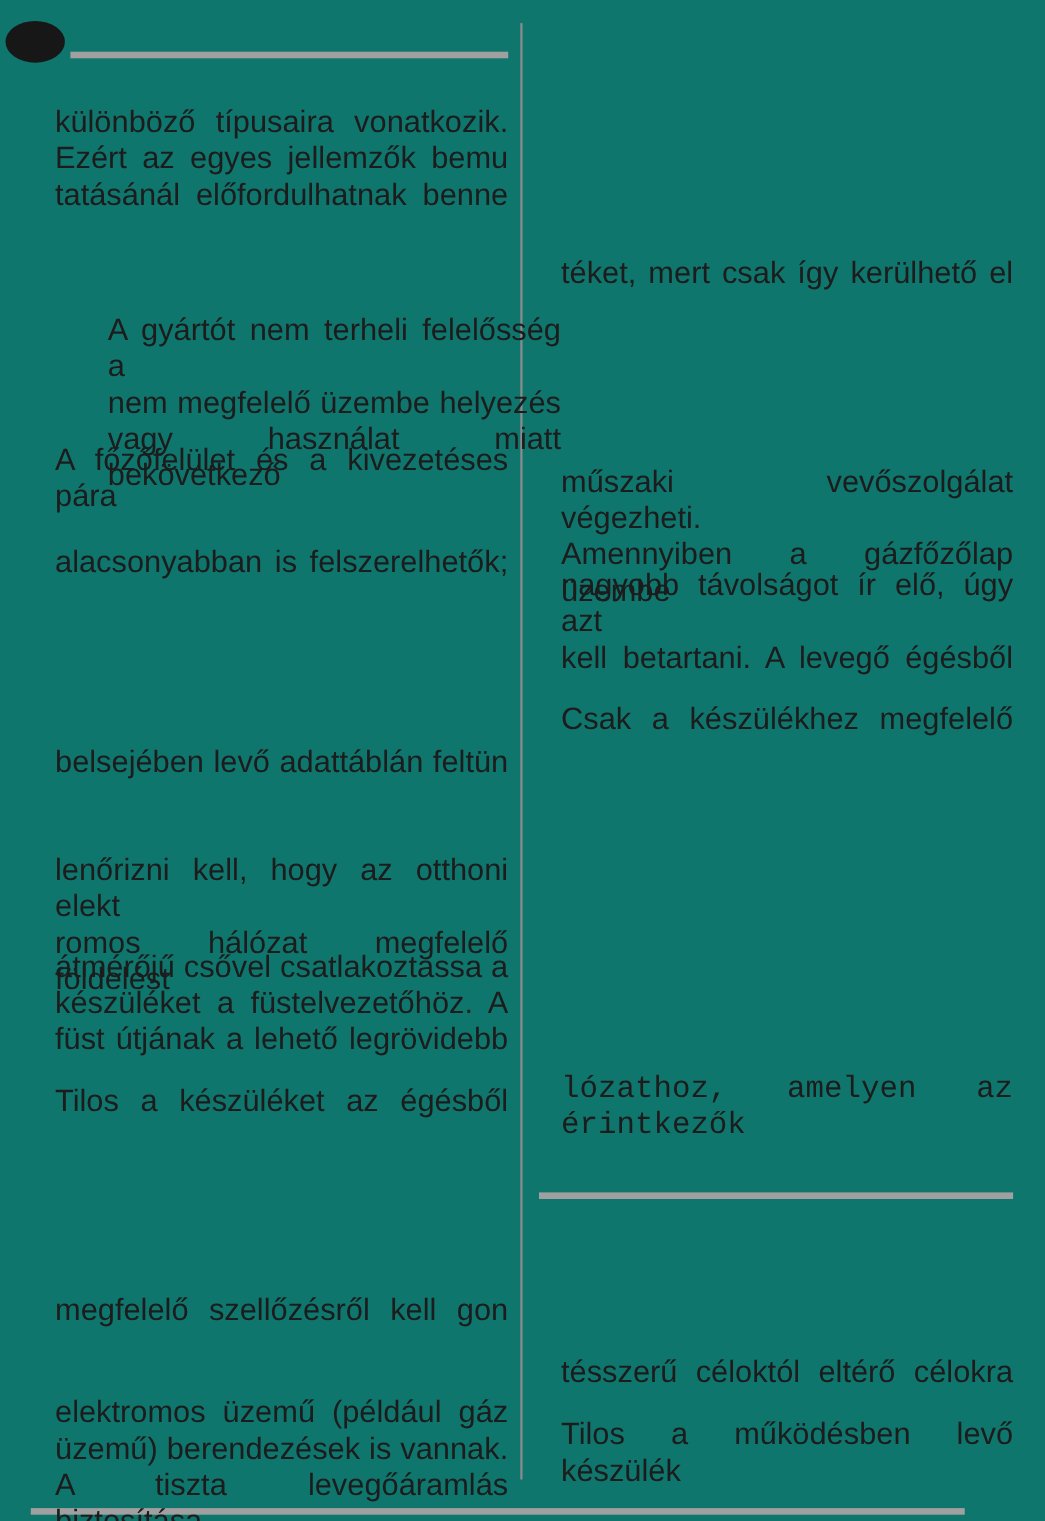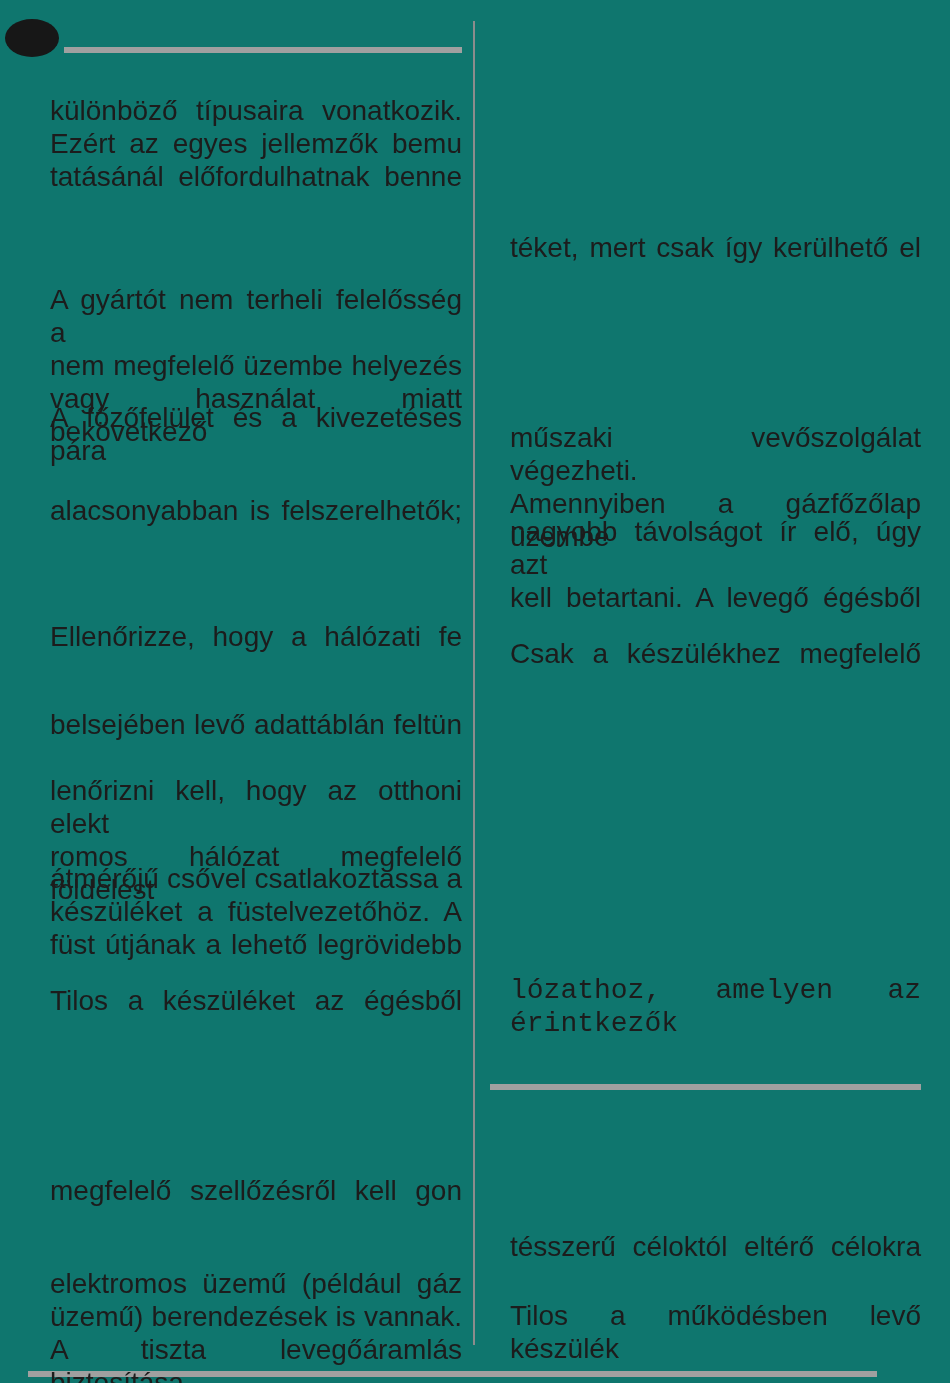--- a/index.html
+++ b/index.html
@@ -40,39 +40,36 @@
   <div class="vdivider" style="left:473px; top:21px; width:2px; height:1324px;"></div>
   <div class="rule" style="left:490px; top:1084px; width:431px; height:6px;"></div>
   <div class="rule" style="left:28px; top:1371px; width:849px; height:6px;"></div>
 
   <div class="para col-left" style="top:94px;">
     <div class="tl">különböző típusaira vonatkozik.</div>
     <div class="tl">Ezért az egyes jellemzők bemu</div>
     <div class="tl">tatásánál előfordulhatnak benne</div>
   </div>
 
-  <div class="para col-left" style="top:283px;">
+  <div class="para col-left" style="top:283px;margin-left:48px;">
     <div class="tl">A gyártót nem terheli felelősség a</div>
     <div class="tl">nem megfelelő üzembe helyezés</div>
     <div class="tl">vagy használat miatt bekövetkező</div>
   </div>
 
   <div class="para col-left" style="top:401px;">
     <div class="tl">A főzőfelület és a kivezetéses pára</div>
   </div>
 
   <div class="para col-left" style="top:494px;">
     <div class="tl">alacsonyabban is felszerelhetők;</div>
   </div>
 
-  <div class="para col-left" style="top:620px;">
-    <div class="tl">Ellenőrizze, hogy a hálózati fe</div>
-  </div>
 
-  <div class="para col-left" style="top:708px;">
+  <div class="para col-left" style="top:676px;">
     <div class="tl">belsejében levő adattáblán feltün</div>
   </div>
 
   <div class="para col-left" style="top:774px;">
     <div class="tl">lenőrizni kell, hogy az otthoni elekt</div>
     <div class="tl">romos hálózat megfelelő földelést</div>
   </div>
 
   <div class="para col-left" style="top:862px;">
     <div class="tl">átmérőjű csővel csatlakoztassa a</div>
@@ -113,17 +110,17 @@
   </div>
 
   <div class="para col-right" style="top:974px;font-family:Liberation Mono, monospace;">
     <div class="tl">lózathoz, amelyen az érintkezők</div>
   </div>
 
   <div class="para col-right" style="top:1230px;">
     <div class="tl">tésszerű céloktól eltérő célokra</div>
   </div>
 
-  <div class="para col-right" style="top:1287px;margin-top:12px;">
+  <div class="para col-right" style="top:1287px;">
     <div class="tl">Tilos a működésben levő készülék</div>
   </div>
 
 </div>
 
 </body></html>

